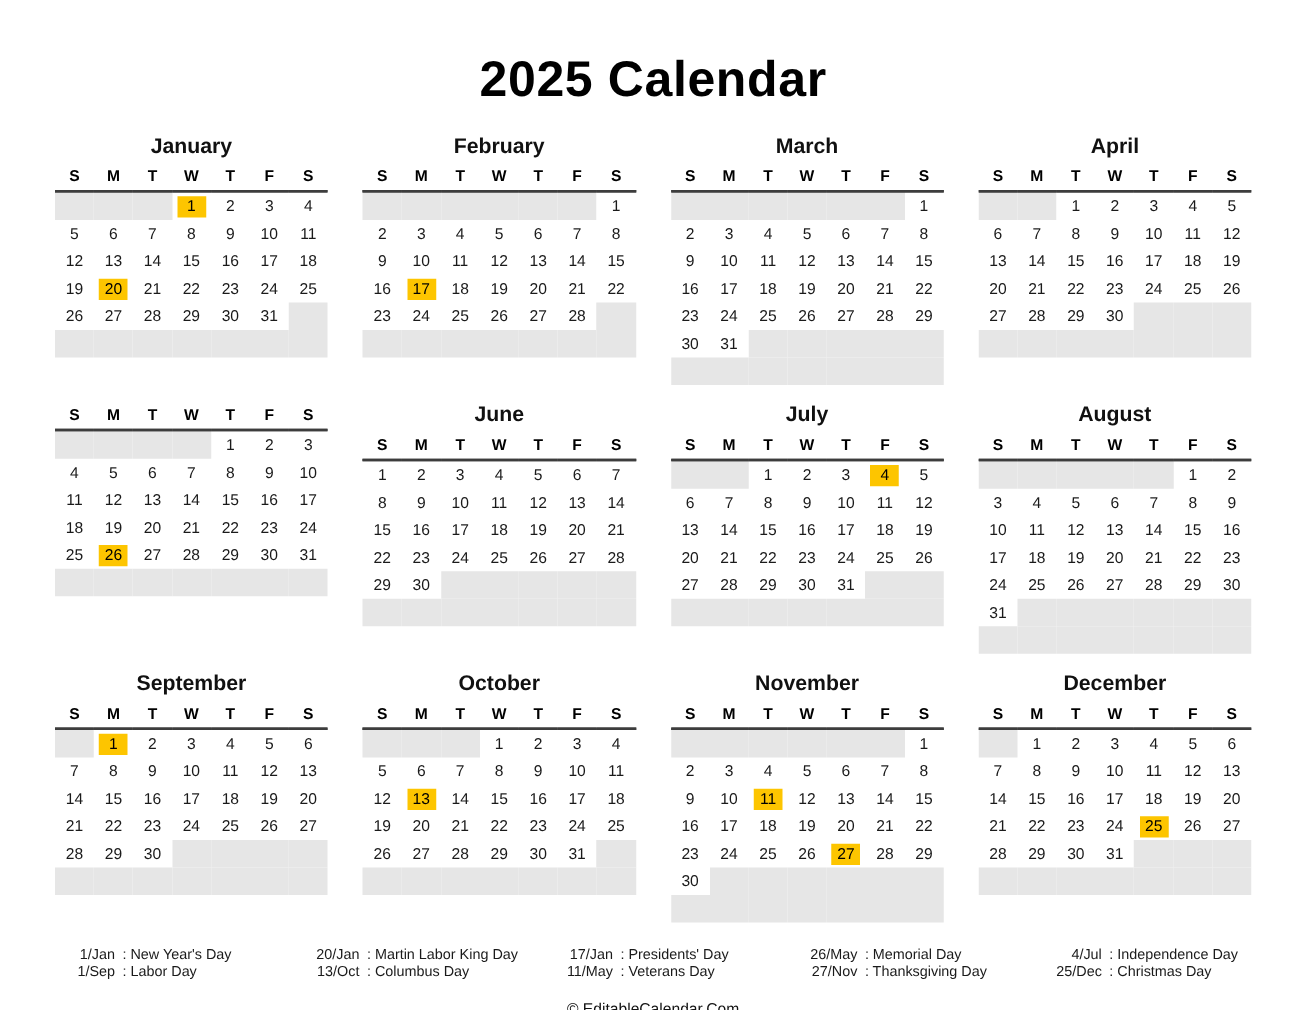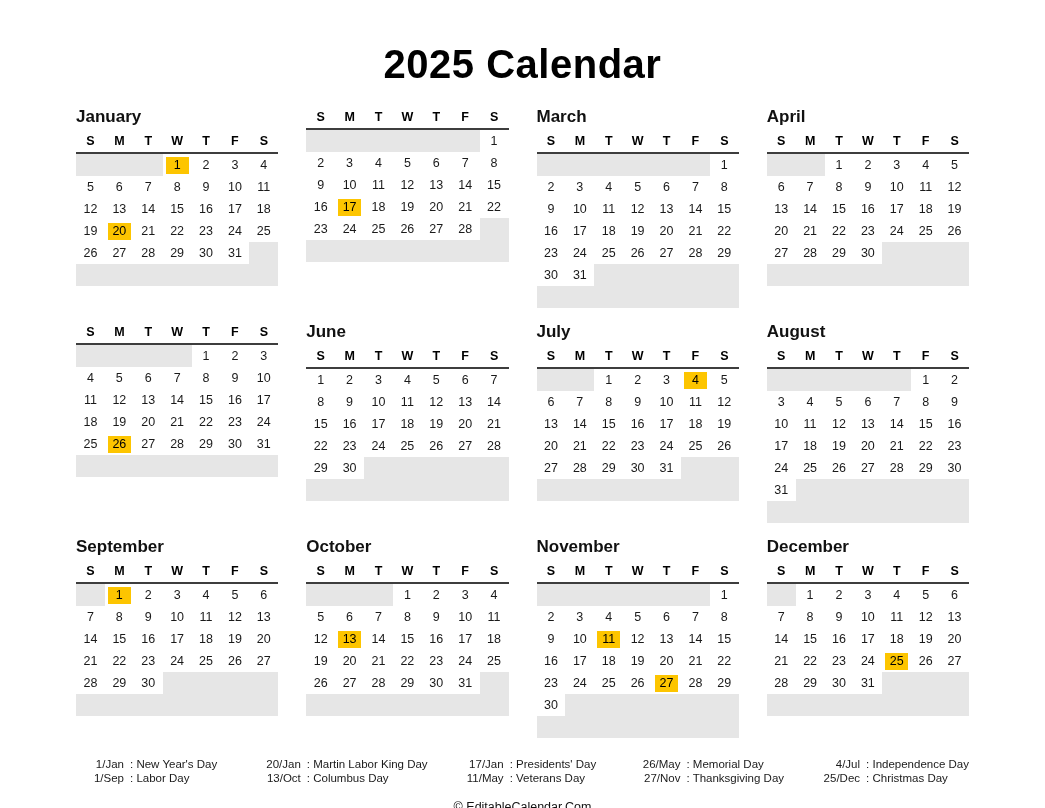--- a/index.html
+++ b/index.html
@@ -12,21 +12,21 @@
     height: 808px;
     font-family: "Liberation Sans", sans-serif;
     color: #000000;
     overflow: hidden;
   }
   .page {
     width: 1045px;
     height: 640px;
     position: relative;
     box-sizing: border-box;
-    padding: 0 76px;
+    padding: 0 44px;
   }
   .title {
     text-align: center;
     font-size: 40px;
     font-weight: bold;
     letter-spacing: 0.5px;
     padding-top: 42px;
     padding-bottom: 12px;
     color: #000;
   }
@@ -35,21 +35,21 @@
     grid-template-columns: repeat(4, 1fr);
     column-gap: 28px;
     row-gap: 0px;
     margin-top: 8px;
   }
   .month {
     width: 100%;
     margin-bottom: 14px;
   }
   .month-name {
-    text-align: left;
+    text-align: center;
     font-size: 17px;
     font-weight: bold;
     padding-bottom: 4px;
     color: #111;
   }
   table.cal {
     width: 100%;
     border-collapse: collapse;
     table-layout: fixed;
   }
@@ -184,20 +184,21 @@
               <td class="blank">&nbsp;</td>
               <td class="blank">&nbsp;</td>
               <td class="blank">&nbsp;</td>
               <td class="blank">&nbsp;</td>
               <td class="blank">&nbsp;</td>
             </tr>
           </tbody>
         </table>
       </div>
       <div class="month">
+        <div class="month-name">February</div>
         <table class="cal">
           <thead>
             <tr>
               <th>S</th>
               <th>M</th>
               <th>T</th>
               <th>W</th>
               <th>T</th>
               <th>F</th>
               <th>S</th>

